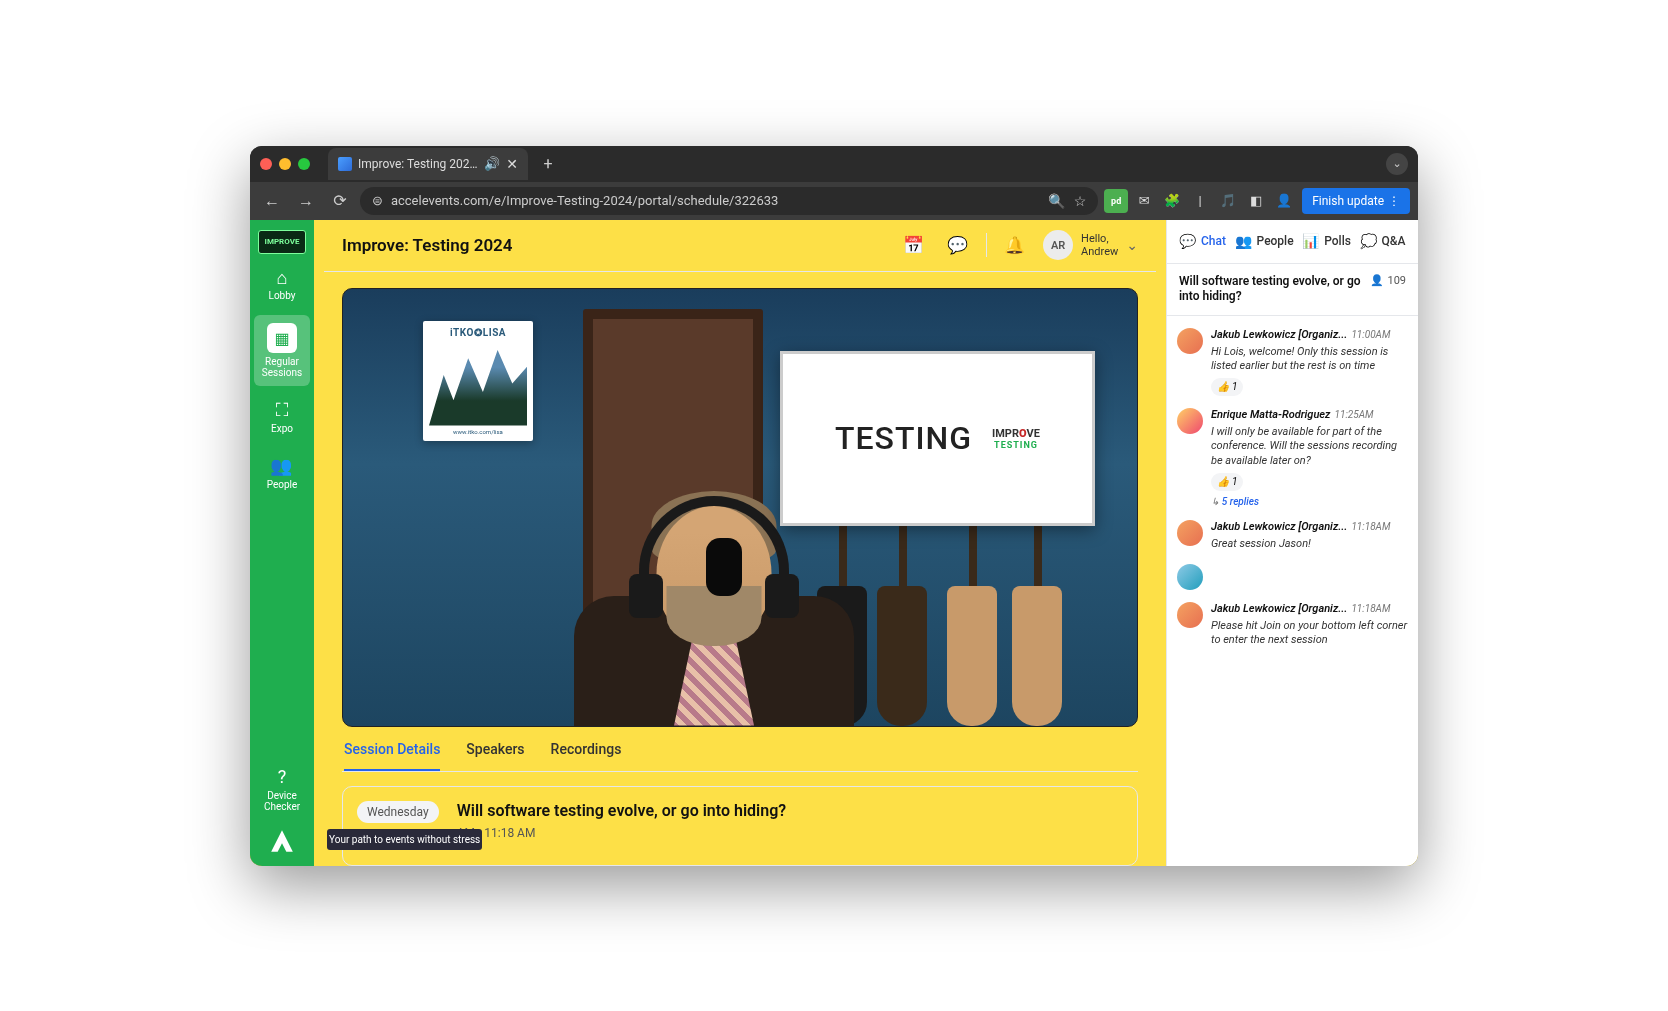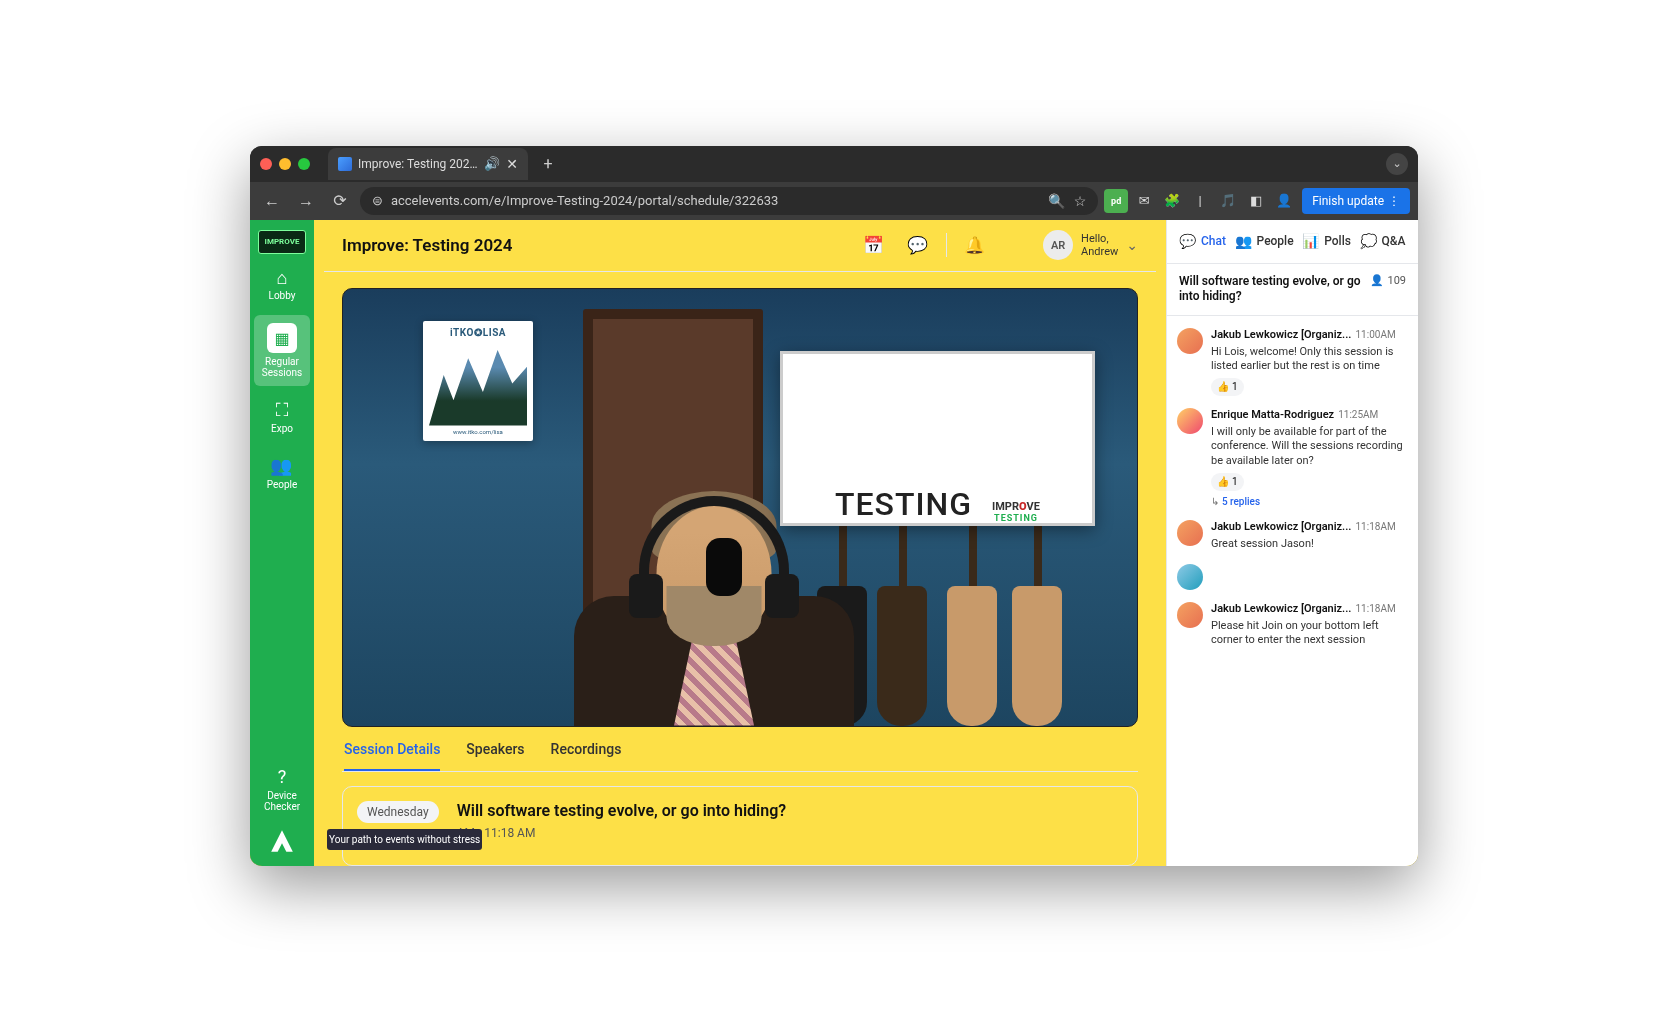--- a/index.html
+++ b/index.html
@@ -47,35 +47,35 @@
 .accel-logo { width: 30px; height: 30px; display: flex; align-items: center; justify-content: center; position: relative; }
 .accel-logo svg { width: 26px; height: 26px; }
 .tooltip { position: absolute; left: 60px; bottom: 6px; background: #2a2a3a; color: #fff; font-size: 10px; padding: 5px 2px; border-radius: 3px; white-space: nowrap; z-index: 100; }
 
 
 .main { flex: 1; display: flex; flex-direction: column; min-width: 0; }
 .top-bar { height: 52px; border-bottom: 1px solid #e5e7eb; display: flex; align-items: center; padding: 0 18px; gap: 12px; }
 .page-title { font-size: 17px; font-weight: 600; color: #111; flex: 1; }
 .top-icon { width: 32px; height: 32px; display: flex; align-items: center; justify-content: center; color: #333; cursor: pointer; font-size: 17px; border-radius: 6px; }
 .top-divider { width: 1px; height: 24px; background: #e5e7eb; }
-.user-chip { display: flex; align-items: center; gap: 8px; cursor: pointer; margin-left: 40px; }
+.user-chip { display: flex; align-items: center; gap: 8px; cursor: pointer; }
 .avatar-circ { width: 30px; height: 30px; border-radius: 50%; background: #ececec; color: #555; font-size: 11px; font-weight: 600; display: flex; align-items: center; justify-content: center; }
 .user-txt { display: flex; flex-direction: column; font-size: 11px; color: #333; line-height: 1.2; }
 .caret-dn { font-size: 14px; color: #666; }
 
 .content-area { flex: 1; padding: 16px 18px 0; display: flex; flex-direction: column; min-height: 0; overflow: hidden; }
 
 
 .video-box { width: 100%; aspect-ratio: 16/9; max-height: 450px; border-radius: 10px; background: linear-gradient(180deg, #1a3d5c 0%, #2a5a7a 40%, #1d4560 100%); position: relative; overflow: hidden; border: 1px solid #222; }
 .poster-l { position: absolute; left: 80px; top: 32px; width: 110px; height: 120px; background: #fff; border-radius: 2px; box-shadow: 0 2px 8px rgba(0,0,0,0.3); display: flex; flex-direction: column; align-items: center; padding: 6px; }
 .poster-l .pl-txt { font-size: 10px; font-weight: bold; color: #2a5a7a; letter-spacing: 0.5px; }
 .poster-l .pl-trees { flex:1; width:100%; background: linear-gradient(180deg, #5a8ab0 30%, #1a3a2a 70%); margin-top: 4px; clip-path: polygon(0 100%, 15% 40%, 25% 70%, 40% 20%, 55% 60%, 70% 10%, 85% 50%, 100% 30%, 100% 100%); }
 .poster-l .pl-url { font-size: 6px; color: #2a5a7a; margin-top: 2px; }
 .door { position: absolute; left: 240px; top: 20px; width: 180px; height: 340px; background: #5a3a2a; border: 10px solid #3a2418; border-radius: 3px; }
-.slide { position: absolute; right: 42px; top: 62px; width: 315px; height: 175px; background: #fff; border: 3px solid #ccc; box-shadow: 0 4px 16px rgba(0,0,0,0.4); display: flex; align-items: flex-end; justify-content: center; gap: 20px; }
+.slide { position: absolute; right: 42px; top: 62px; width: 315px; height: 175px; background: #fff; border: 3px solid #ccc; box-shadow: 0 4px 16px rgba(0,0,0,0.4); display: flex; align-items: center; justify-content: center; gap: 20px; }
 .slide .sl-txt { font-size: 32px; font-weight: 500; color: #222; letter-spacing: 1px; }
 .slide .sl-logo { display: flex; flex-direction: column; align-items: center; font-size: 11px; font-weight: bold; }
 .slide .sl-logo .l1 { color: #333; }
 .slide .sl-logo .l1 b { color: #c62828; }
 .slide .sl-logo .l2 { color: #1fae4f; font-size: 9px; letter-spacing: 1px; }
 .presenter { position: absolute; left: 50%; bottom: 0; transform: translateX(-60%); width: 260px; height: 360px; }
 .presenter .head { position: absolute; left: 50%; top: 140px; transform: translateX(-50%); width: 115px; height: 135px; background: linear-gradient(180deg, #d4a574 20%, #c89968 100%); border-radius: 50% 50% 45% 45%; }
 .presenter .hair { position: absolute; left: 50%; top: 125px; transform: translateX(-50%); width: 125px; height: 70px; background: #8a7254; border-radius: 55% 55% 20% 20%; }
 .presenter .beard { position: absolute; left: 50%; top: 220px; transform: translateX(-50%); width: 95px; height: 60px; background: #a08868; border-radius: 0 0 48% 48%; }
 .presenter .phones { position: absolute; left: 50%; top: 130px; transform: translateX(-50%); width: 150px; height: 100px; border: 10px solid #1a1a1a; border-bottom: none; border-radius: 80px 80px 0 0; }
@@ -107,21 +107,21 @@
 
 .chat-panel { width: 252px; border-left: 1px solid #e5e7eb; display: flex; flex-direction: column; background: #fff; }
 .chat-tabs { height: 44px; display: flex; align-items: center; justify-content: space-around; border-bottom: 1px solid #e5e7eb; padding: 0 8px; }
 .ctab { display: flex; align-items: center; gap: 4px; font-size: 12px; font-weight: 500; color: #333; cursor: pointer; }
 .ctab.active { color: #2563eb; }
 .ctab .cicon { font-size: 14px; }
 .chat-hdr { padding: 10px 12px; border-bottom: 1px solid #e5e7eb; display: flex; justify-content: space-between; gap: 8px; align-items: flex-start; }
 .chat-hdr .q { font-size: 12px; font-weight: 600; color: #111; line-height: 1.3; flex: 1; }
 .chat-hdr .cnt { font-size: 11px; color: #555; display: flex; align-items: center; gap: 3px; }
 .messages { flex: 1; overflow-y: auto; padding: 6px 10px; }
-.msg { display: flex; gap: 8px; padding: 6px 0; }
+.msg { display: flex; gap: 8px; padding: 6px 0; font-style: italic; }
 .msg .mav { width: 26px; height: 26px; border-radius: 50%; background: #ddd; flex-shrink: 0; display: flex; align-items: center; justify-content: center; font-size: 14px; }
 .msg .mav.c1 { background: linear-gradient(135deg,#f4a261,#e76f51); }
 .msg .mav.c2 { background: linear-gradient(135deg,#ffd166,#ef476f); }
 .msg .mav.c3 { background: linear-gradient(135deg,#8ecae6,#219ebc); }
 .msg .mbody { flex: 1; font-size: 11px; line-height: 1.35; }
 .msg .mname { font-weight: 600; color: #111; }
 .msg .mtime { color: #777; font-weight: 400; margin-left: 4px; font-size: 10px; }
 .msg .mtxt { color: #333; margin-top: 2px; }
 .react { margin-top: 4px; display: inline-flex; align-items: center; gap: 3px; background: #f3f4f6; border-radius: 10px; padding: 2px 6px; font-size: 10px; }
 .replies { margin-top: 4px; color: #2563eb; font-size: 10px; font-weight: 500; cursor: pointer; }

